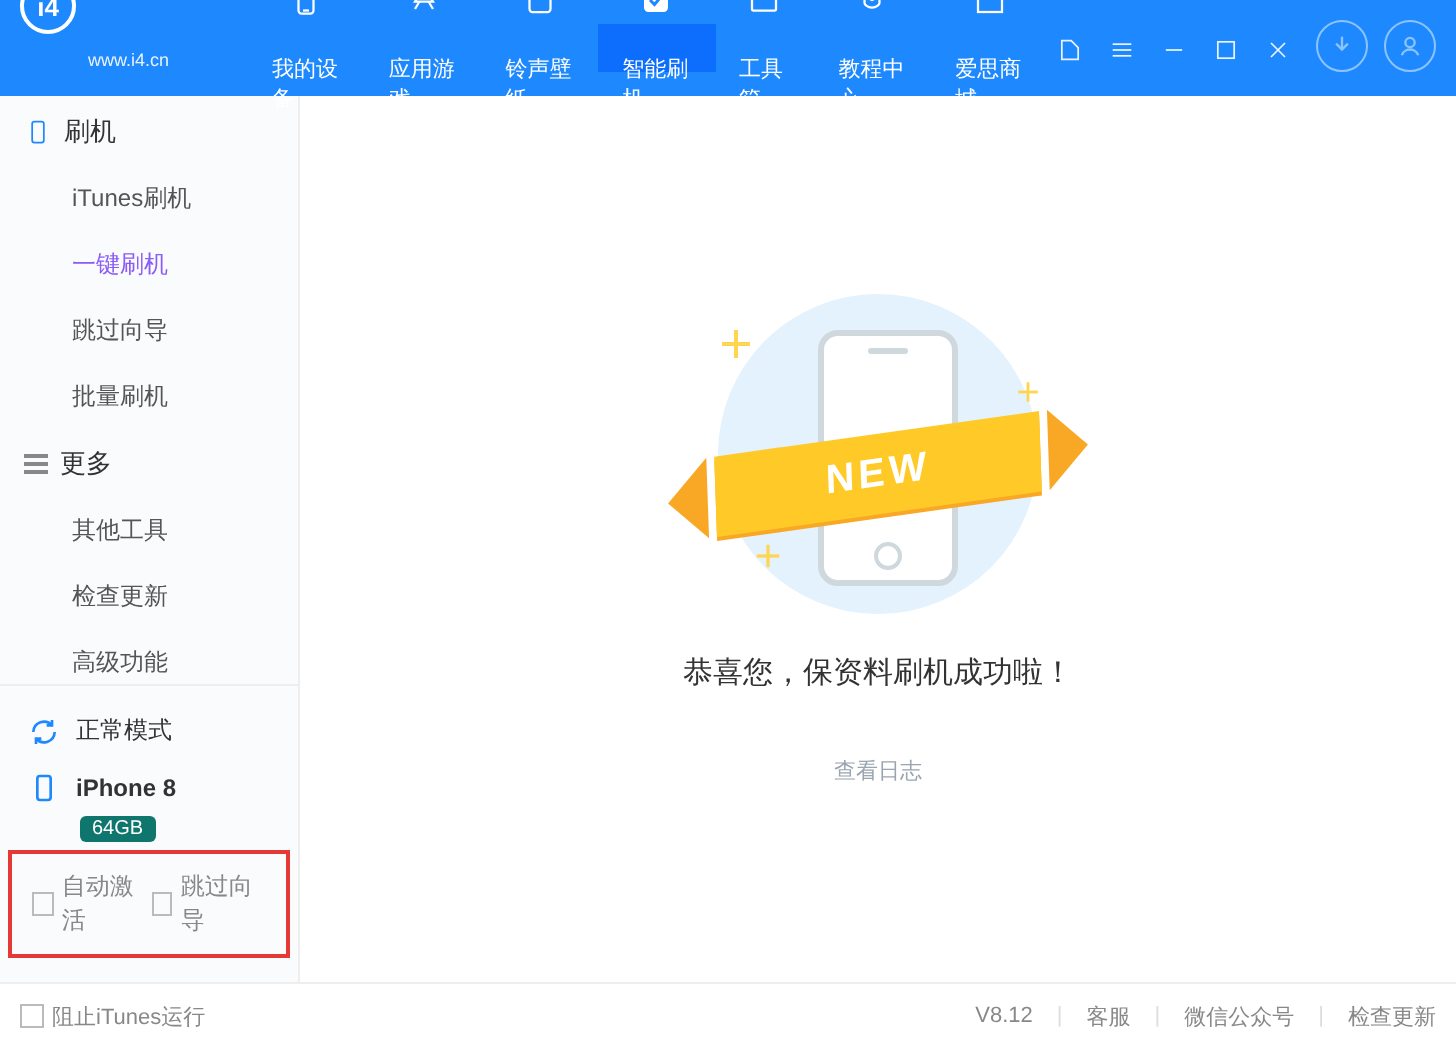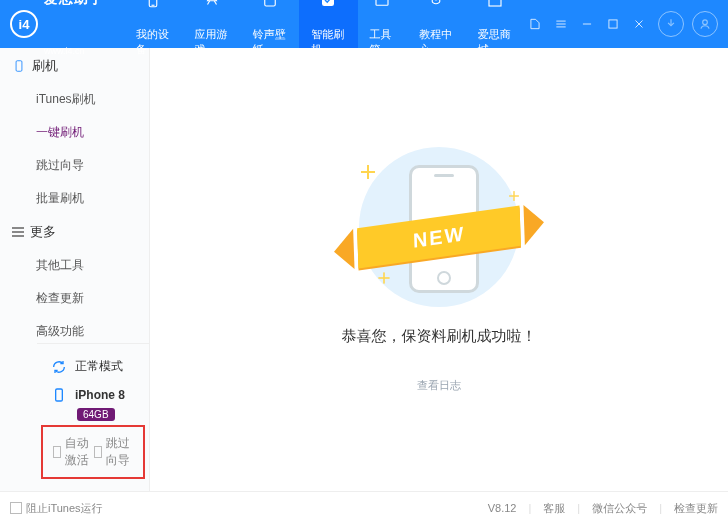--- a/index.html
+++ b/index.html
@@ -1,18 +1,18 @@
 <!DOCTYPE html>
 <html><head>
 <meta charset="utf-8">
 <style>
   * { box-sizing: border-box; margin: 0; padding: 0; }
   body { font-family: "Microsoft YaHei", Arial, sans-serif; font-size: 12px; color: #333; background: #f5f5f5; }
   .window { width: 728px; height: 524px; background: #fff; display: flex; flex-direction: column; position: relative; }
-  .titlebar { height: 48px; background: #1e88ff; display: flex; align-items: center; color: #fff; padding: 0 10px; }
+  .titlebar { height: 48px; background: #1e88ff; display: flex; align-items: flex-end; color: #fff; padding: 12px 10px; }
   .logo-wrap { display: flex; align-items: center; gap: 6px; margin-right: 10px; }
   .logo-circle { width: 28px; height: 28px; border: 2px solid #fff; border-radius: 50%; display: flex; align-items: center; justify-content: center; font-weight: bold; font-size: 13px; }
   .logo-text { display: flex; flex-direction: column; line-height: 1.1; gap: 40px; }
   .logo-text .t { font-size: 14px; font-weight: bold; letter-spacing: 1px; }
   .logo-text .s { font-size: 9px; opacity: .9; }
   .navbar { display: flex; align-items: stretch; height: 100%; margin-left: 10px; flex: 1; }
   .nav-item { display: flex; flex-direction: column; align-items: center; justify-content: center; padding: 0 12px; height: 100%; cursor: pointer; gap: 18px; font-size: 11px; position: relative; }
   .nav-item.active { background: #0d6efd; }
   .nav-icon { width: 18px; height: 18px; display: flex; align-items: center; justify-content: center; }
   .nav-icon svg { width: 18px; height: 18px; stroke: #fff; fill: none; stroke-width: 1.5; }
@@ -21,25 +21,25 @@
   .title-controls svg { width: 14px; height: 14px; stroke:#fff; fill:none; stroke-width:1.5;}
   .right-icons { display:flex; align-items:center; gap:8px; margin-left:8px;}
   .circle-btn { width:26px;height:26px;border:1.5px solid #8cc4ff;border-radius:50%;display:flex;align-items:center;justify-content:center;cursor:pointer;}
   .circle-btn svg{width:14px;height:14px;stroke:#8cc4ff;fill:none;stroke-width:2;}
   .body { flex:1; display:flex; overflow:hidden;}
   .sidebar { width:150px; background:#fafbfc; border-right:1px solid #eee; display:flex; flex-direction:column;}
   .side-scroll { flex:1; overflow:auto; padding-top:1px;}
   .group-hdr { display:flex; align-items:center; gap:6px; padding:8px 12px; font-size:13px; color:#333;}
   .group-hdr svg{width:14px;height:14px;stroke:#1e88ff;fill:none;stroke-width:1.5;}
   .side-item { padding:8px 12px 8px 36px; font-size:12px; color:#555; cursor:pointer;}
-  .side-item.active { color:#701a75;}
-  .side-bottom { border-top:1px solid #eee; padding:8px 0;margin-left:37px;}
+  .side-item.active { color:#8b5cf6;}
+  .side-bottom { border-top:1px solid #eee; padding:8px 0;}
   .mode-row { display:flex; align-items:center; gap:8px; padding:6px 14px;}
   .mode-row svg{width:16px;height:16px;}
-  .badge { display:inline-block;background:#701a75;color:#fff;font-size:10px;padding:1px 6px;border-radius:3px;margin-left:4px;}
+  .badge { display:inline-block;background:#0f766e;color:#fff;font-size:10px;padding:1px 6px;border-radius:3px;margin-left:4px;}
   .checkbox-row{display:flex;align-items:center;gap:2px;padding:8px 10px;border:2px solid #e53935;margin:4px;}
   .chk{display:flex;align-items:center;gap:4px;color:#888;cursor:pointer;}
   .chk-box{width:12px;height:12px;border:1px solid #bbb;}
   .content{flex:1;display:flex;flex-direction:column;align-items:center;justify-content:center;position:relative;padding:20px;}
   .illus{width:200px;height:160px;position:relative;margin-bottom:12px;}
   .illus .bg{width:160px;height:160px;background:#e3f2fd;border-radius:50%;position:absolute;left:20px;top:0;}
   .spark{position:absolute;width:14px;height:14px;}
   .spark::before,.spark::after{content:"";position:absolute;background:#ffd54f;}
   .spark::before{left:6px;top:0;width:2px;height:14px;}
   .spark::after{top:6px;left:0;width:14px;height:2px;}

